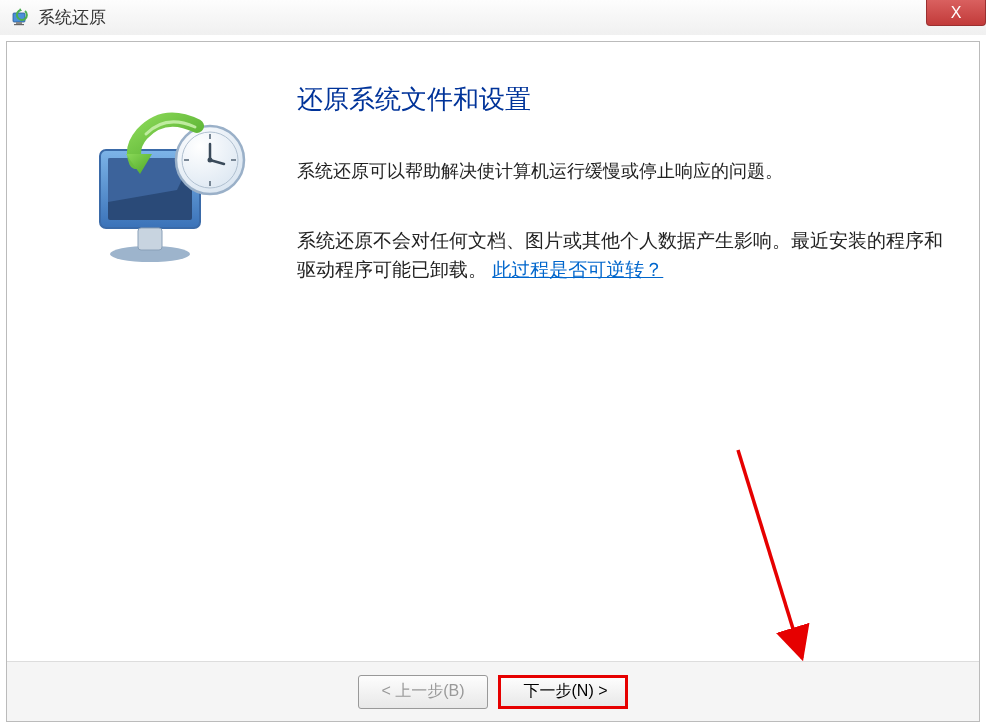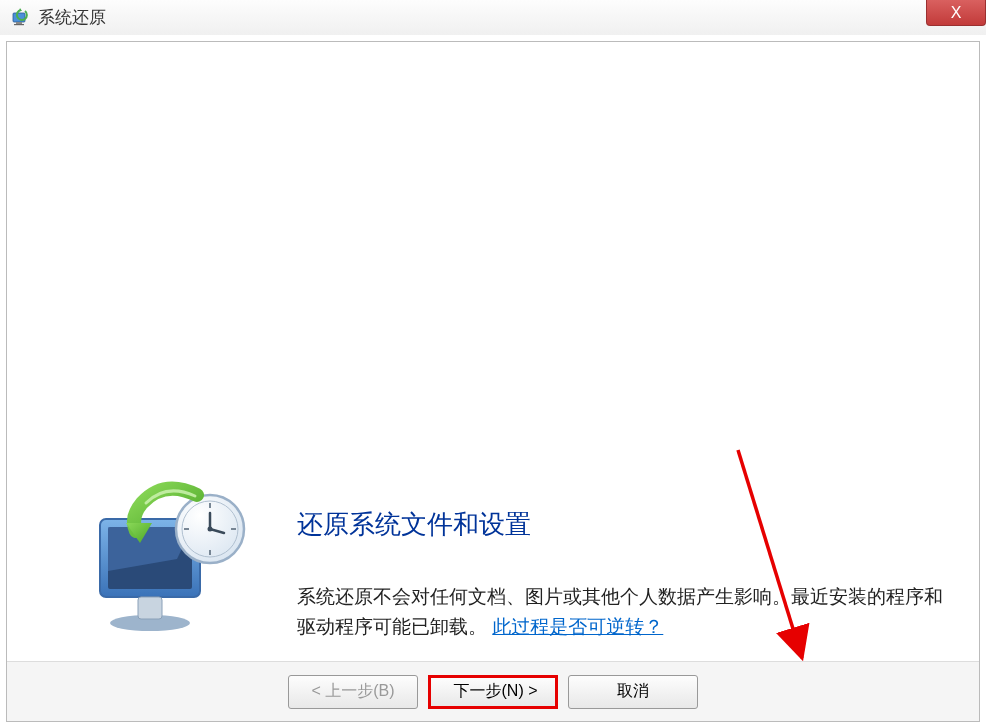--- a/index.html
+++ b/index.html
@@ -60,21 +60,20 @@
       border: 1px solid #bbb;
       flex: 1;
       display: flex;
       flex-direction: column;
       background: #fff;
     }
     .content-body {
       flex: 1;
       display: flex;
       padding: 25px 30px 20px 30px;
-      align-items: flex-end;
     }
     .sidebar {
       width: 260px;
       flex-shrink: 0;
       padding-top: 35px;
       display: flex;
       justify-content: center;
     }
     .main-content {
       flex: 1;
@@ -210,31 +209,31 @@
 
           <path d="M 115 24 Q 82 8 60 32 Q 48 46 54 60" fill="none" stroke="url(#arrowGrad)" stroke-width="14" stroke-linecap="round"></path>
           <path d="M 44 52 L 58 72 L 70 52 Z" fill="url(#arrowGrad)"></path>
 
           <path d="M 113 25 Q 84 12 64 32" fill="none" stroke="#c6f0a8" stroke-width="3" stroke-linecap="round" opacity="0.9"></path>
         </svg>
       </div>
 
       <div class="main-content">
         <h1 class="heading">还原系统文件和设置</h1>
+        <p class="para1">系统还原可以帮助解决使计算机运行缓慢或停止响应的问题。</p>
         <p class="para2">
           <span>系统还原不会对任何文档、图片或其他个人数据产生影响。最近安装的程序和驱动程序可能已卸载。</span>
           <a class="link">此过程是否可逆转？</a>
         </p>
       </div>
     </div>
 
     <div class="button-bar">
       <button class="btn" disabled="">&lt; 上一步(B)</button>
       <button class="btn highlighted">下一步(N) &gt;</button>
-      <button class="btn">取消</button>
     </div>
   </div>
 
   <svg class="annotation-arrow" style="left:720px; top:440px;" width="120" height="240" viewBox="0 0 120 240">
     <defs>
       <marker id="arrHead" markerWidth="12" markerHeight="12" refX="9" refY="5" orient="auto">
         <path d="M 0 0 L 10 5 L 0 10 Z" fill="#e60000"></path>
       </marker>
     </defs>
     <line x1="18" y1="10" x2="82" y2="218" stroke="#e60000" stroke-width="3.5" marker-end="url(#arrHead)"></line>

